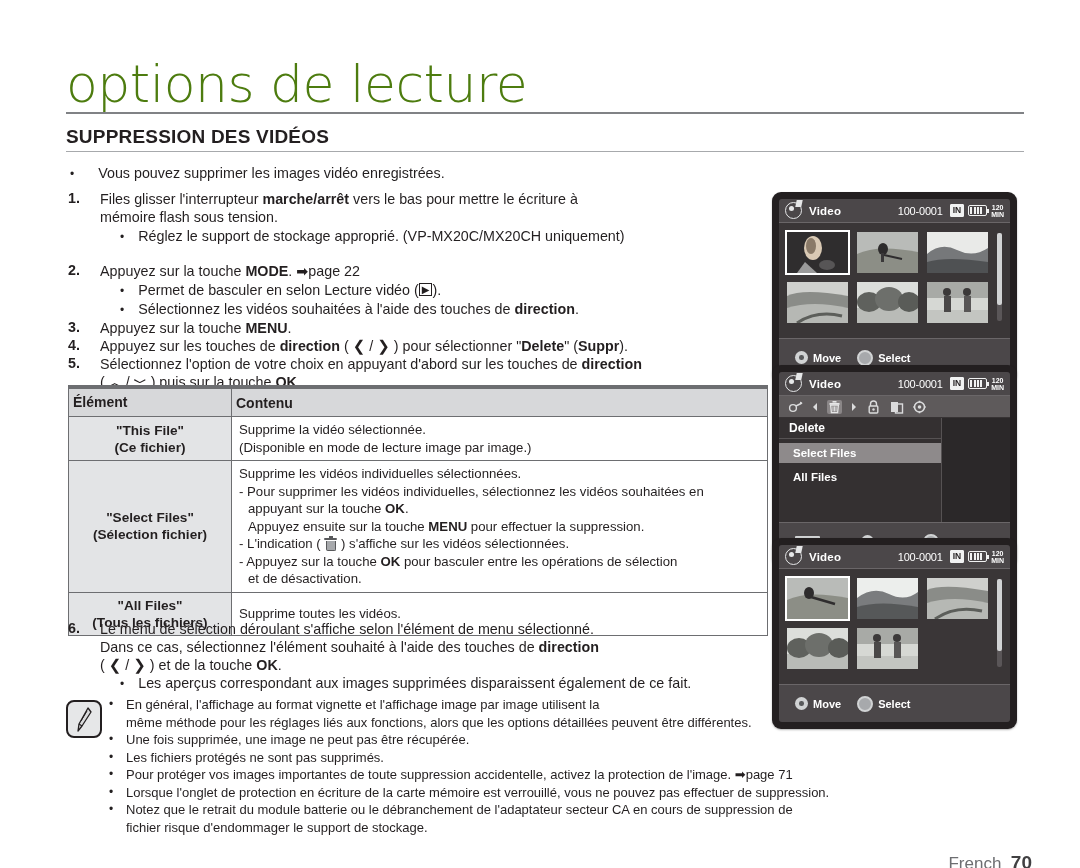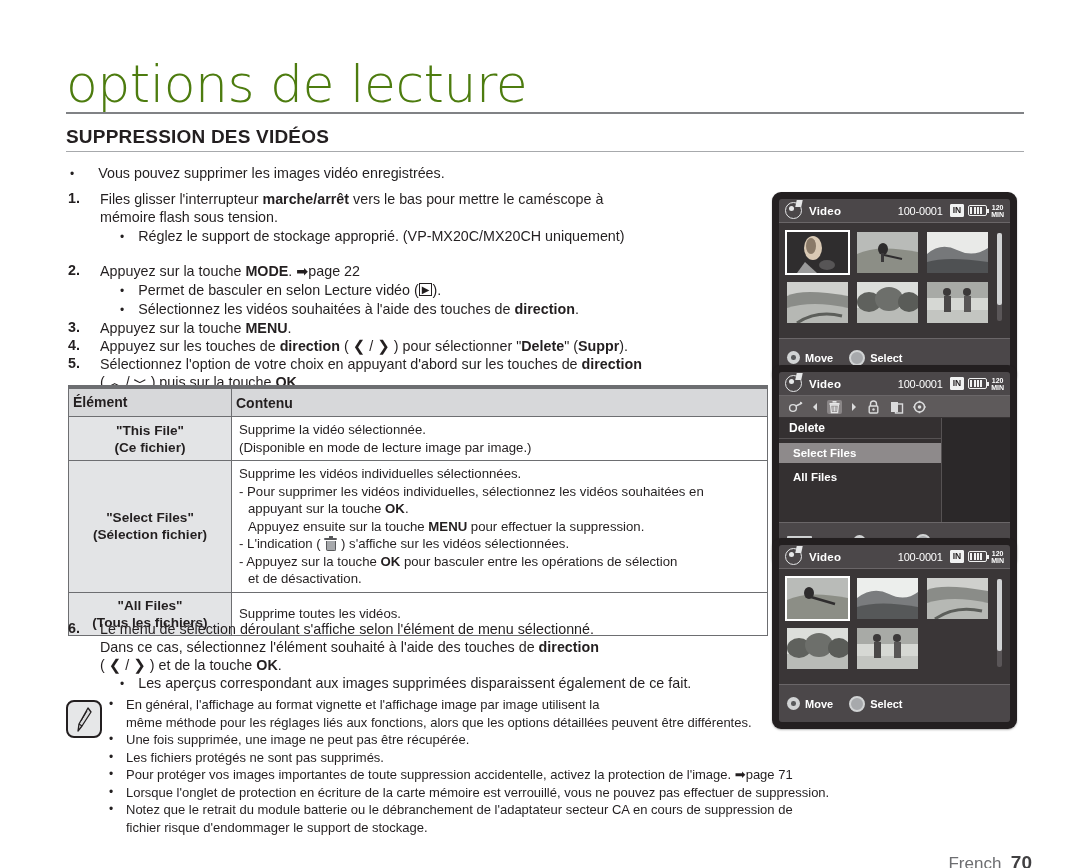--- a/index.html
+++ b/index.html
@@ -134,21 +134,21 @@
     width:61px;height:41px;background:#6d6e71;overflow:hidden;position:relative;flex:0 0 auto;
   }
   .thumb.sel{outline:2px solid #ffffff;outline-offset:0px;}
   .thumb.empty{visibility:hidden;}
   .scrollbar{
     position:absolute;right:8px;top:10px;width:5px;height:88px;background:#5a5658;border-radius:2px;
   }
   .scrollbar i{position:absolute;left:0;top:0;width:5px;height:72px;background:#d1d3d4;border-radius:2px;}
 
   .lcd-bot{
-    height:38px;background:#4b4749;display:flex;align-items:center;padding:0 8px;box-sizing:border-box;
+    height:38px;background:#4b4749;display:flex;align-items:center;padding:0 16px;box-sizing:border-box;
     border-top:1px solid #6a6668;
   }
   .dpad{
     width:13px;height:13px;border-radius:50%;background:#d1d3d4;position:relative;flex:0 0 auto;
   }
   .dpad:after{content:"";position:absolute;left:4.2px;top:4.2px;width:4.6px;height:4.6px;border-radius:50%;background:#58595b;}
   .okbtn{width:12px;height:12px;border-radius:50%;border:2px solid #d1d3d4;background:#a7a9ac;flex:0 0 auto;}
   .ctl-label{color:#ffffff;font-size:11px;font-weight:bold;margin-left:5px;margin-right:16px;}
   .menukey{
     background:#d1d3d4;color:#231f20;font-size:7.5px;font-weight:bold;padding:1.5px 2px;border-radius:1px;
@@ -180,21 +180,21 @@
   <div class="section-title">SUPPRESSION DES VIDÉOS</div>
   <div class="section-rule"></div>
 
   <div class="tblock" style="left:70px;top:164px;width:690px;">
     <span class="bul" style="position:relative;left:0;top:0;">•</span>
     <span style="display:inline-block;width:20px;"></span><span>Vous pouvez supprimer les images vidéo enregistrées.</span>
   </div>
 
   <div class="num" style="left:68px;top:190px;">1.</div>
   <div class="tblock" style="left:100px;top:190px;width:660px;">
-    <span>Files glisser l'interrupteur </span><b>marche/arrêt</b><span> vers le bas pour mettre le caméscope à</span><br>
+    <span>Files glisser l'interrupteur </span><b>marche/arrêt</b><span> vers le bas pour mettre le écriture à</span><br>
     <span>mémoire flash sous tension.</span>
   </div>
   <div class="tblock" style="left:120px;top:227px;width:650px;">
     <span style="font-size:12px;">•</span><span style="display:inline-block;width:14px;"></span><span>Réglez le support de stockage approprié. (VP-MX20C/MX20CH uniquement)</span>
   </div>
 
   <div class="num" style="left:68px;top:262px;">2.</div>
   <div class="tblock" style="left:100px;top:262px;width:660px;">
     <span>Appuyez sur la touche </span><b>MODE</b><span>. </span><span class="ptr">➡</span><span>page 22</span>
   </div>

